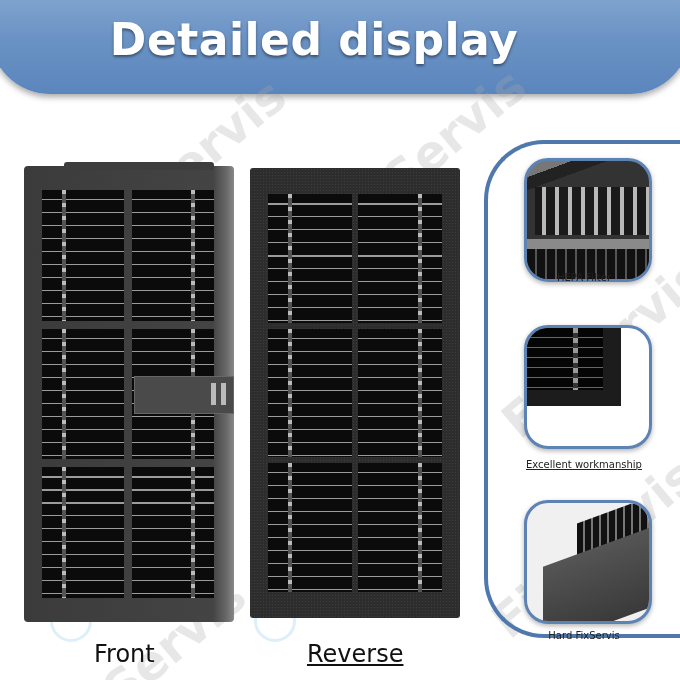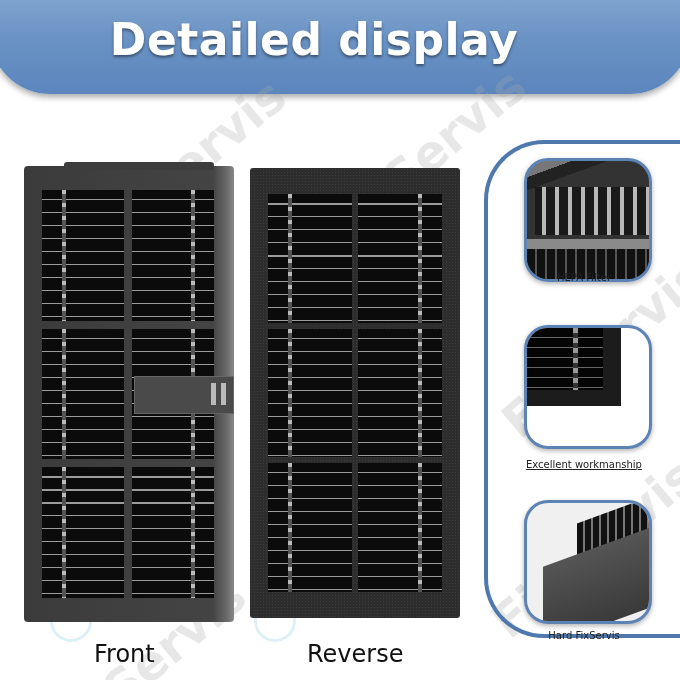--- a/index.html
+++ b/index.html
@@ -84,21 +84,21 @@
 <div class="filter reverse">
   <div class="grid">
     <div class="cell l"></div>
     <div class="cell r"></div>
     <div class="cell l"></div>
     <div class="cell r"></div>
     <div class="cell l"></div>
     <div class="cell r"></div>
   </div>
 </div>
-<div class="caption" style="left:307px;top:640px;">Reverse</div>
+<div class="caption" style="left:307px;top:640px;text-decoration:underline;">Reverse</div>
 
 <div class="panel"></div>
 
 <div class="thumb t1">
   <div class="fins"></div>
   <div class="bar"></div>
   <div class="low"></div>
 </div>
 <div class="thumb-label" style="top:272px;">HEPA Filter</div>
 

